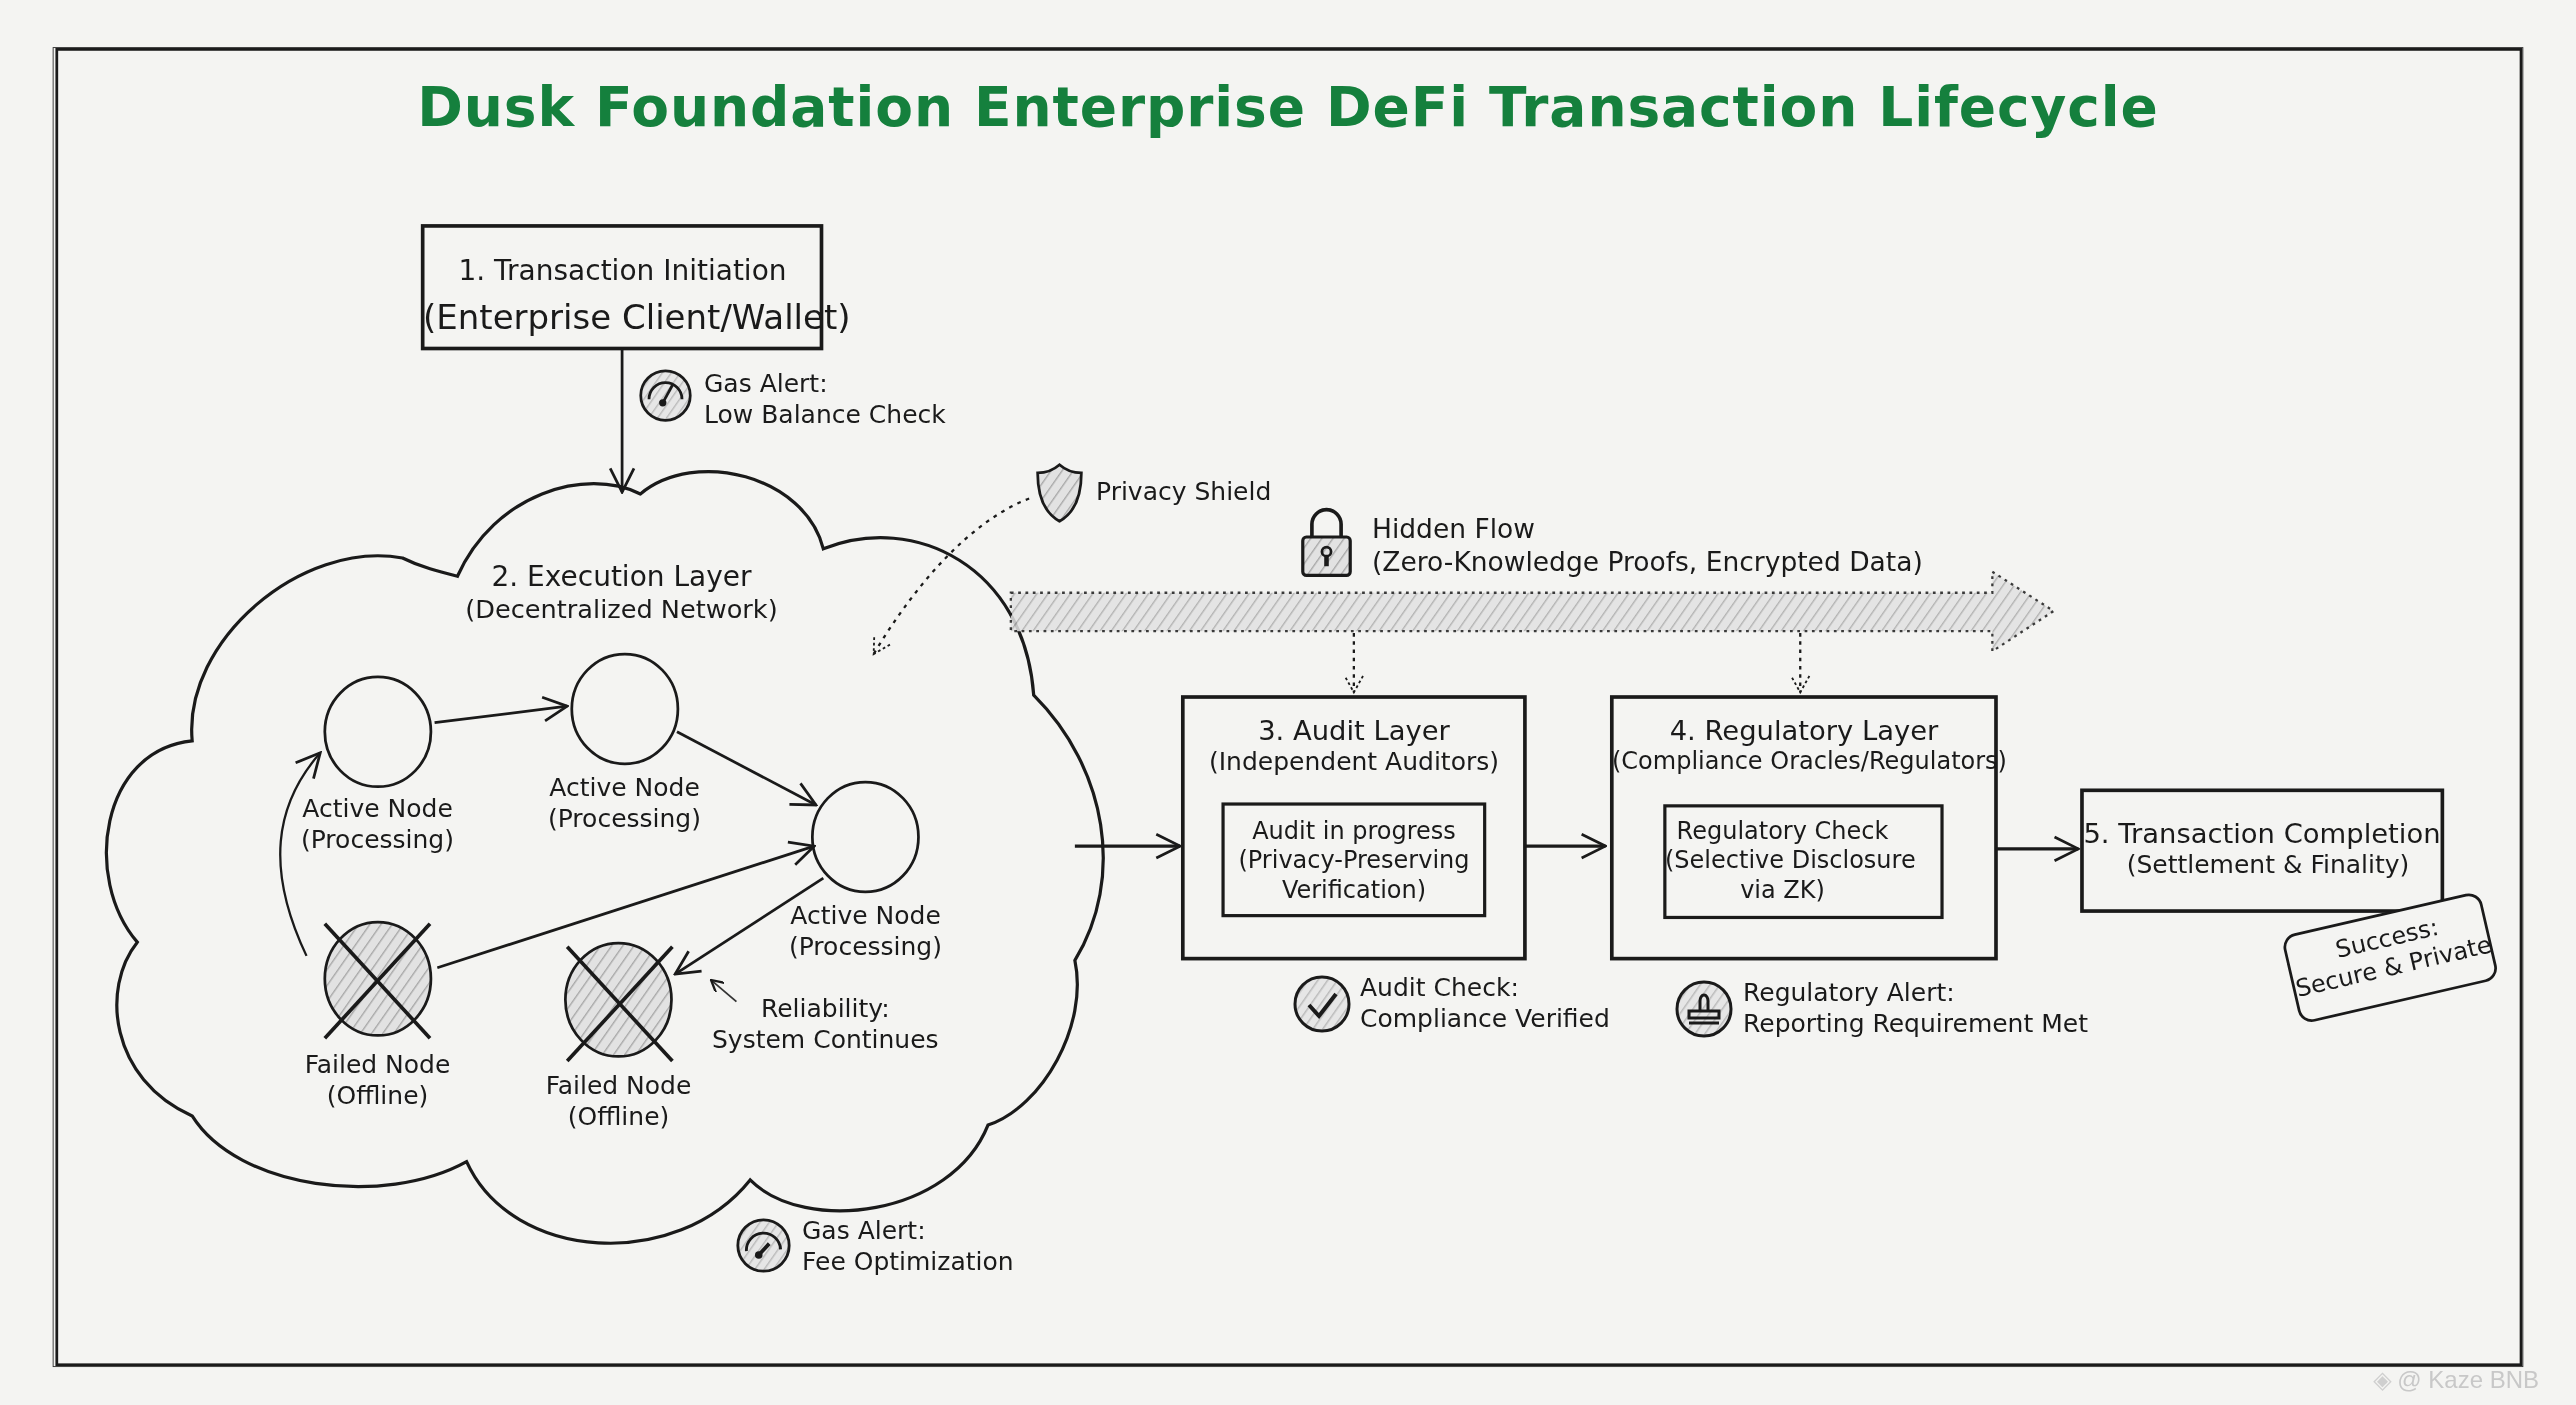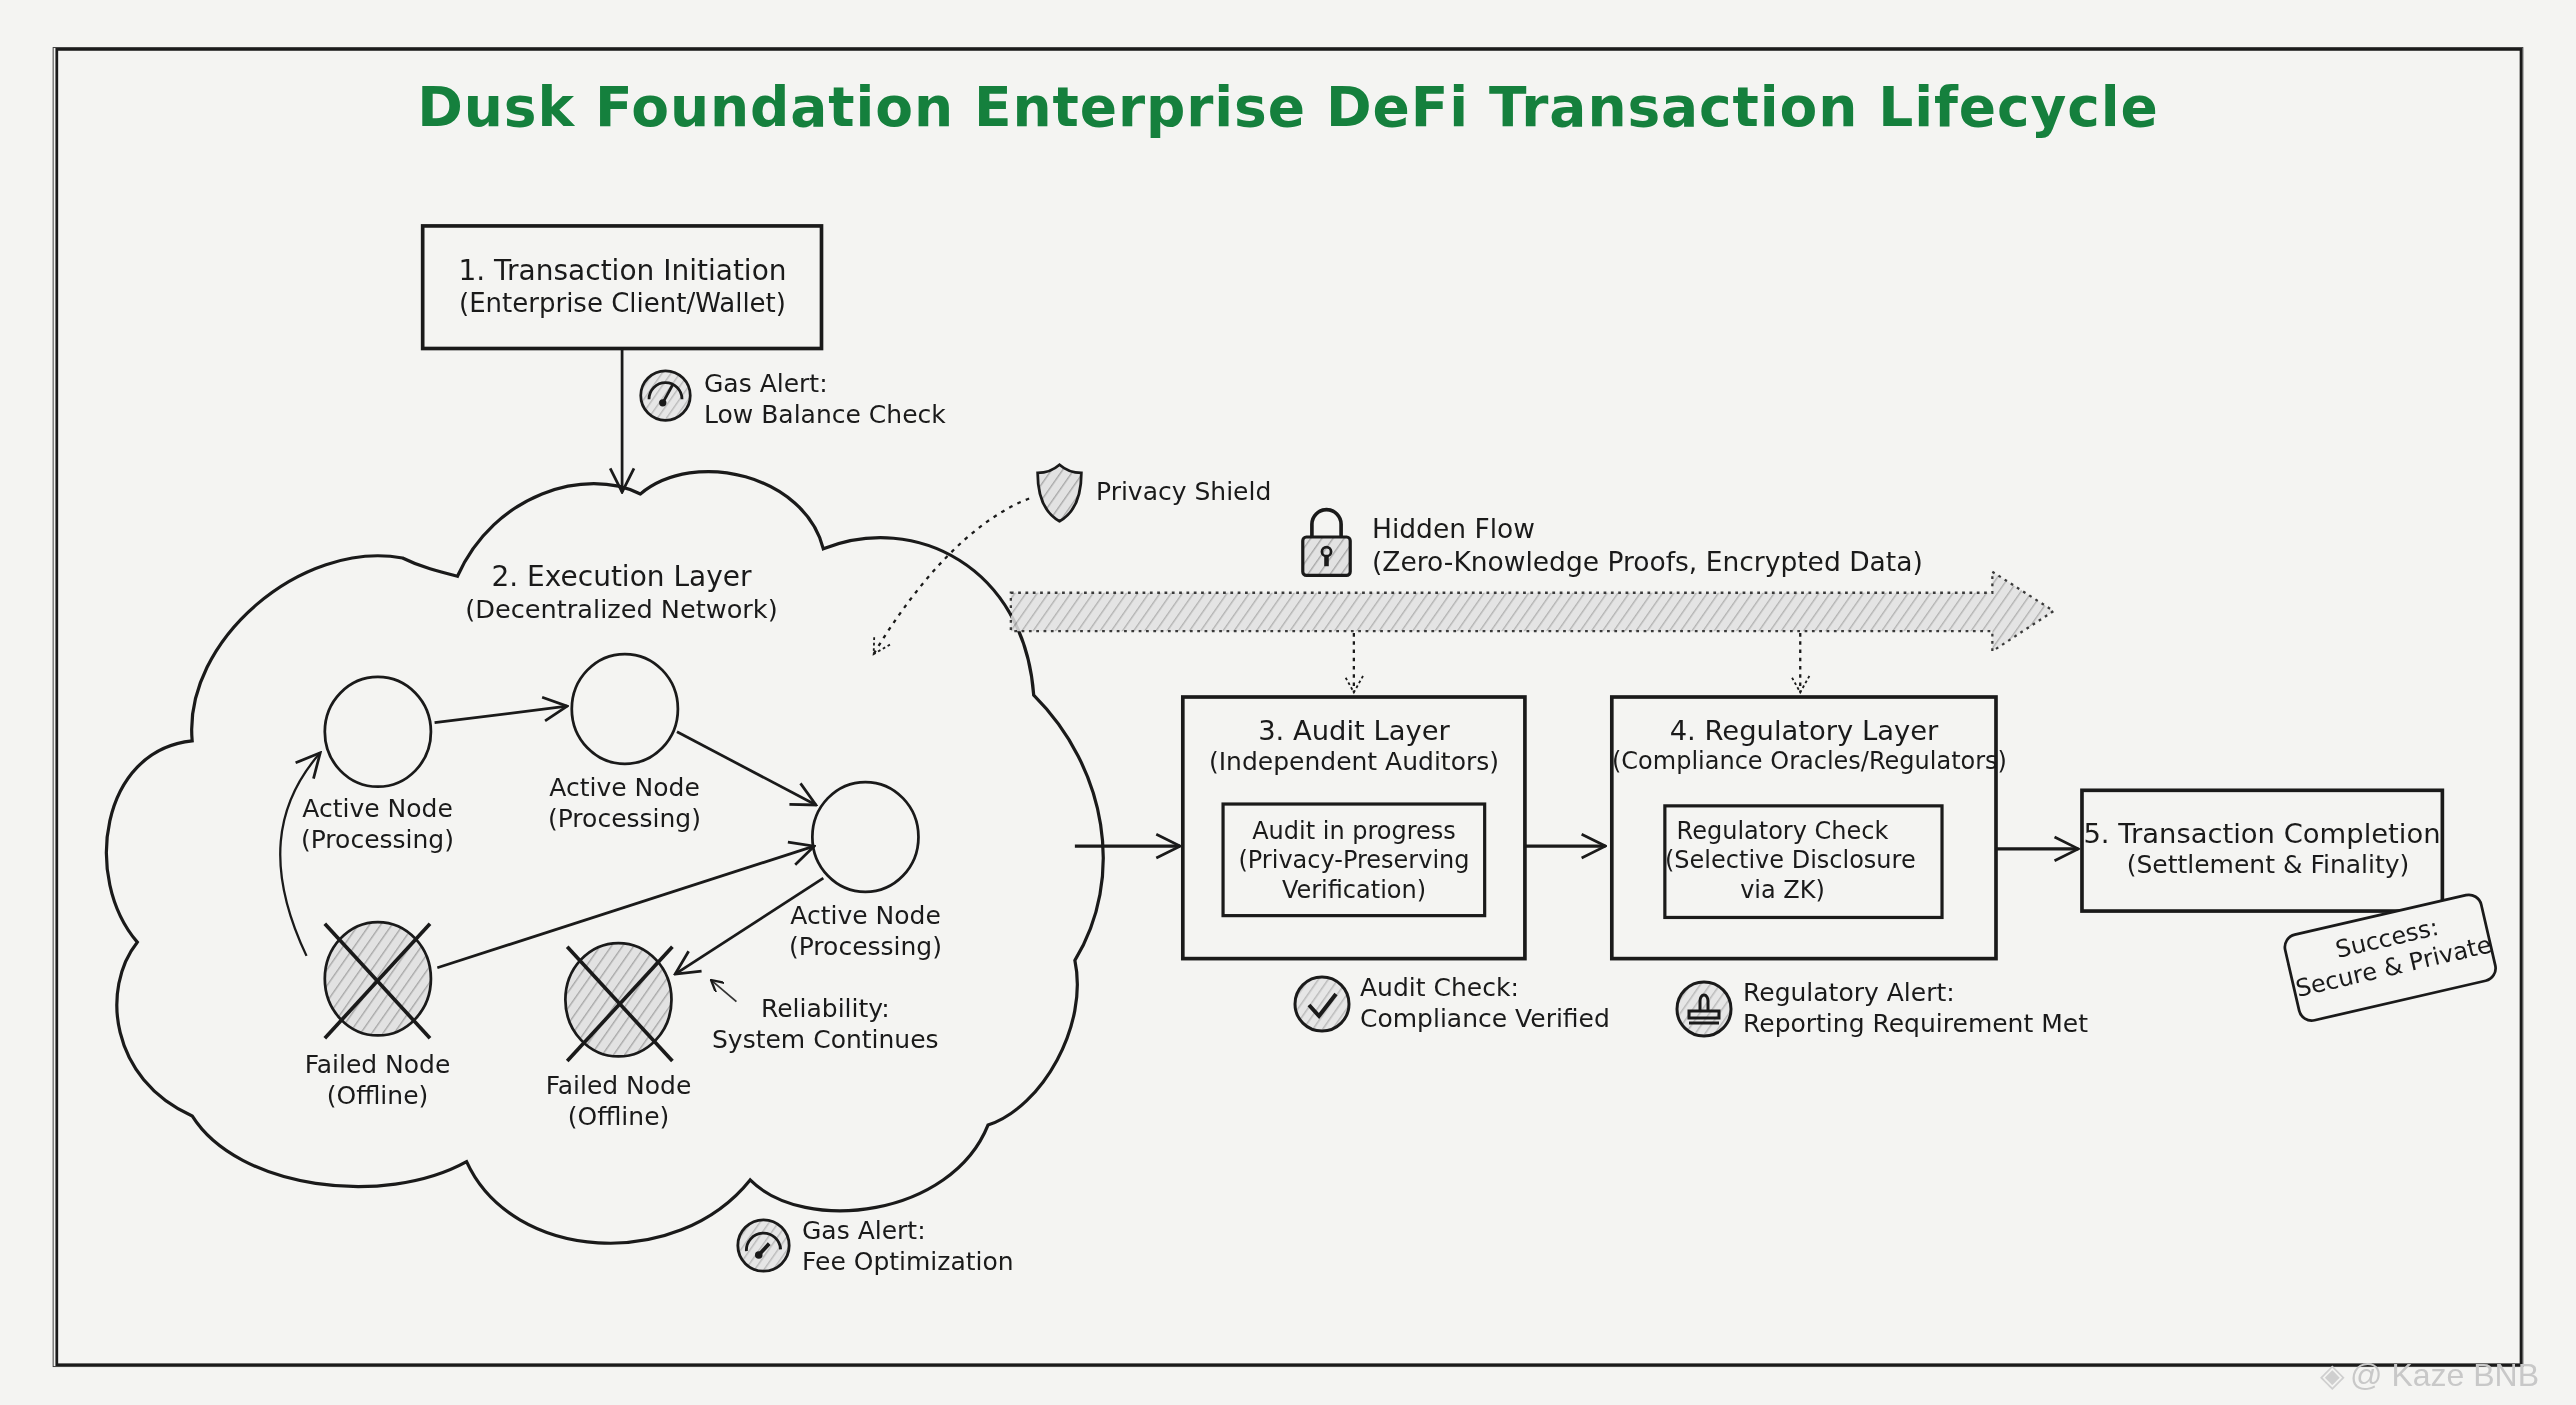--- a/index.html
+++ b/index.html
@@ -10,21 +10,21 @@
     color:#1a1a1a;
   }
   svg#diagram { position:absolute; left:0; top:0; }
   .lbl { position:absolute; text-align:center; line-height:1.22; color:#1a1a1a; white-space:nowrap; }
   .lbl .l1, .lbl .l2, .lbl .l3 { display:block; }
   .title { position:absolute; left:0; width:2576px; top:75px; text-align:center;
     font-family:"DejaVu Sans", sans-serif; font-weight:bold; font-size:55px; letter-spacing:0.9px; color:#15803d; }
   .note { position:absolute; line-height:1.25; font-size:25px; color:#1a1a1a; white-space:nowrap; }
   .note .l1, .note .l2 { display:block; }
   .icon { position:absolute; }
-  .watermark { position:absolute; right:37px; bottom:11px; font-size:32px; color:#c8c8c8; font-family:"Liberation Sans", sans-serif; }
+  .watermark { position:absolute; right:37px; bottom:11px; font-size:24px; color:#c8c8c8; font-family:"Liberation Sans", sans-serif; }
   .watermark .wm-logo { color:#cfcfcf; margin-right:5.5px; }
 </style>
 </head>
 <body>
 
 <svg id="diagram" width="2576" height="1405" viewBox="0 0 2816 1536">
   <defs>
     <pattern id="hatch" patternUnits="userSpaceOnUse" width="10" height="10" patternTransform="rotate(35)">
       <rect width="10" height="10" fill="#e2e2e2"></rect>
       <line x1="0" y1="0" x2="0" y2="10" stroke="#a8a8a8" stroke-width="3"></line>
@@ -103,21 +103,21 @@
 
   <g transform="translate(2613,1047) rotate(-13)">
     <rect x="-110" y="-48" width="220" height="96" rx="14" ry="14" fill="#f4f4f2" stroke="#1a1a1a" stroke-width="3"></rect>
   </g>
 </svg>
 
 <div class="title">Dusk Foundation Enterprise DeFi Transaction Lifecycle</div>
 
 <div class="lbl" style="left:423px; top:254px; width:399px; font-size:28px;">
   <span class="l1">1. Transaction Initiation</span>
-  <span class="l2" style="font-size:26px;">(Enterprise Client/Wallet)</span>
+  <span class="l2" style="font-size:34px;margin-top:9px;">(Enterprise Client/Wallet)</span>
 </div>
 
 <div class="icon" style="left:638px; top:368px;">
   <svg width="55" height="55" viewBox="0 0 60 60">
     <defs>
         <pattern id="h2" patternUnits="userSpaceOnUse" width="8" height="8" patternTransform="rotate(35)">
           <rect width="8" height="8" fill="#e6e6e6"></rect>
           <line x1="0" y1="0" x2="0" y2="8" stroke="#bbb" stroke-width="3"></line>
         </pattern>
       </defs>

